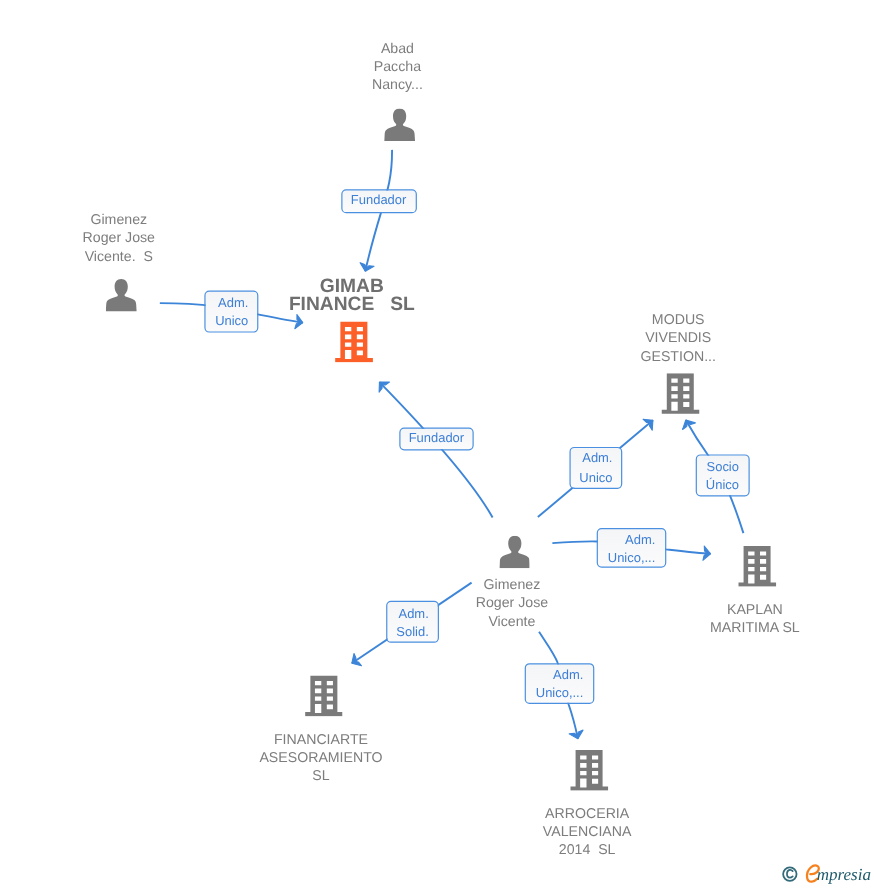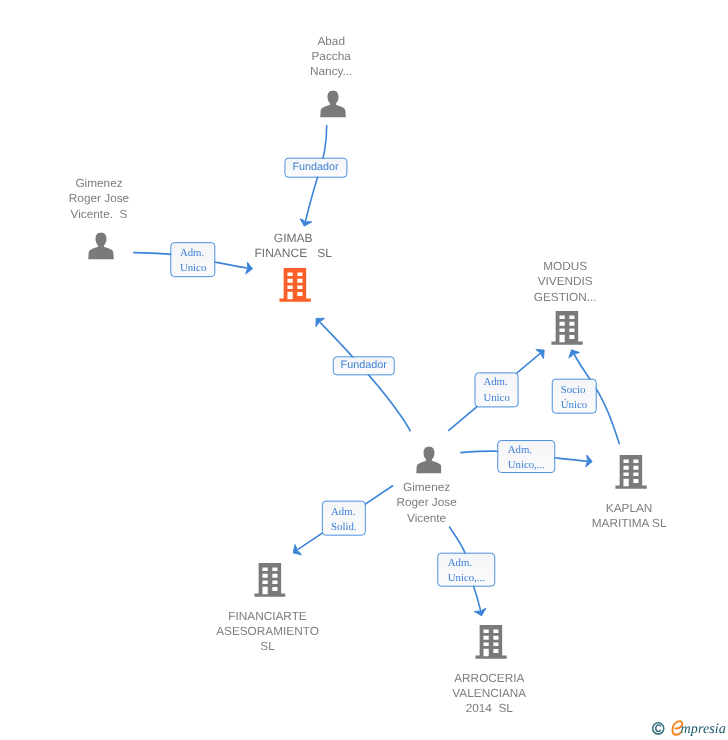--- a/index.html
+++ b/index.html
@@ -4,30 +4,30 @@
 <style>
   html,body{margin:0;padding:0;}
   body{width:728px;height:740px;background:#ffffff;font-family:"Liberation Sans",sans-serif;overflow:hidden;
         -webkit-font-smoothing:antialiased;text-rendering:geometricPrecision;}
   #stage{position:relative;width:728px;height:740px;background:#fff;}
   svg.edges{position:absolute;left:0;top:0;width:728px;height:740px;pointer-events:none;}
   .node{position:absolute;transform:translate(-50%,-50%);}
   .node-icon{display:block;}
   .node-label{position:absolute;left:50%;transform:translateX(calc(-50% - 2px));text-align:center;color:#7d7d7d;
               font-size:11.8px;line-height:15.3px;white-space:pre;}
-  .node.main .node-label{font-weight:normal;font-size:12px;color:#6f6f6f;}
+  .node.main .node-label{font-weight:bold;font-size:16px;color:#6f6f6f;}
   .label-above .node-label{bottom:100%;margin-bottom:11px;}
   .node.bldg.label-above .node-label{margin-bottom:6px;}
   .node.main .node-label{margin-bottom:5.5px;}
   .label-below .node-label{top:100%;margin-top:6px;}
   .node.bldg.label-below .node-label{margin-top:12px;}
   .elabel{position:absolute;background:linear-gradient(180deg,#f4f5f7 0%,#fbfbfc 100%);border:1.7px solid #4a8fe0;border-radius:4px;color:#3d7fd6;
-          font-size:10.8px;line-height:15.4px;text-align:left;box-sizing:border-box;white-space:pre;
+          font-size:10.8px;line-height:15.4px;text-align:right;box-sizing:border-box;white-space:pre;
           display:flex;align-items:center;justify-content:center;transform:translate(-50%,-50%);}
-  .elabel.two{padding-top:3px;font-family:Liberation Serif, serif;}
+  .elabel.two{padding-top:3px;}
   .wm{position:absolute;display:flex;align-items:flex-end;}
 </style>
 </head>
 <body>
 
 <div id="stage">
   <svg class="edges" viewBox="0 0 728 740">
       <path d="M326.7,124.9 C327,160 317,170 304.4,226" fill="none" stroke="#3d85d8" stroke-width="1.6"></path>
       <g transform="translate(304.4,226) rotate(104.7)">
         <path d="M0,0 L-5.8,-6.0 L-5.2,-1.9 L-3.1,-0.1 L-5.2,1.8 L-5.8,6.0 Z" stroke="#3d85d8" stroke-width="0.9" stroke-linejoin="round" fill="#3d85d8"></path>
@@ -127,21 +127,21 @@
     </div>
   <div id="elabels">
       <div class="elabel" style="left: 315.5px; top: 167.7px; width: 63.2px; height: 20.6px;">Fundador</div>
       <div class="elabel two" style="left: 193.1px; top: 259.6px; width: 45.4px; height: 35.7px;">Adm.
 Unico</div>
       <div class="elabel" style="left: 363.7px; top: 365.7px; width: 62.5px; height: 19.3px;">Fundador</div>
       <div class="elabel two" style="left: 496.6px; top: 389.8px; width: 44.9px; height: 35.2px;">Adm.
 Unico</div>
       <div class="elabel two" style="left: 526.3px; top: 456.6px; width: 57.5px; height: 33.9px;">Adm.
 Unico,...</div>
-      <div class="elabel two" style="left: 574px; top: 396.3px; width: 44.5px; height: 34.7px;">Socio
+      <div class="elabel two" style="left: 602px; top: 396.3px; width: 44.5px; height: 34.7px;">Socio
 Único</div>
       <div class="elabel two" style="left: 343.8px; top: 518.1px; width: 44.4px; height: 34.7px;">Adm.
 Solid.</div>
       <div class="elabel two" style="left: 466.3px; top: 569.6px; width: 57.5px; height: 34.7px;">Adm.
 Unico,...</div>
     </div>
   <div class="wm" style="left:649px;top:717px;">
     <svg width="79" height="23" viewBox="0 0 79 23">
       <g>
         <circle cx="9.2" cy="11.4" r="5.6" fill="none" stroke="#336b7a" stroke-width="1.5"></circle>

